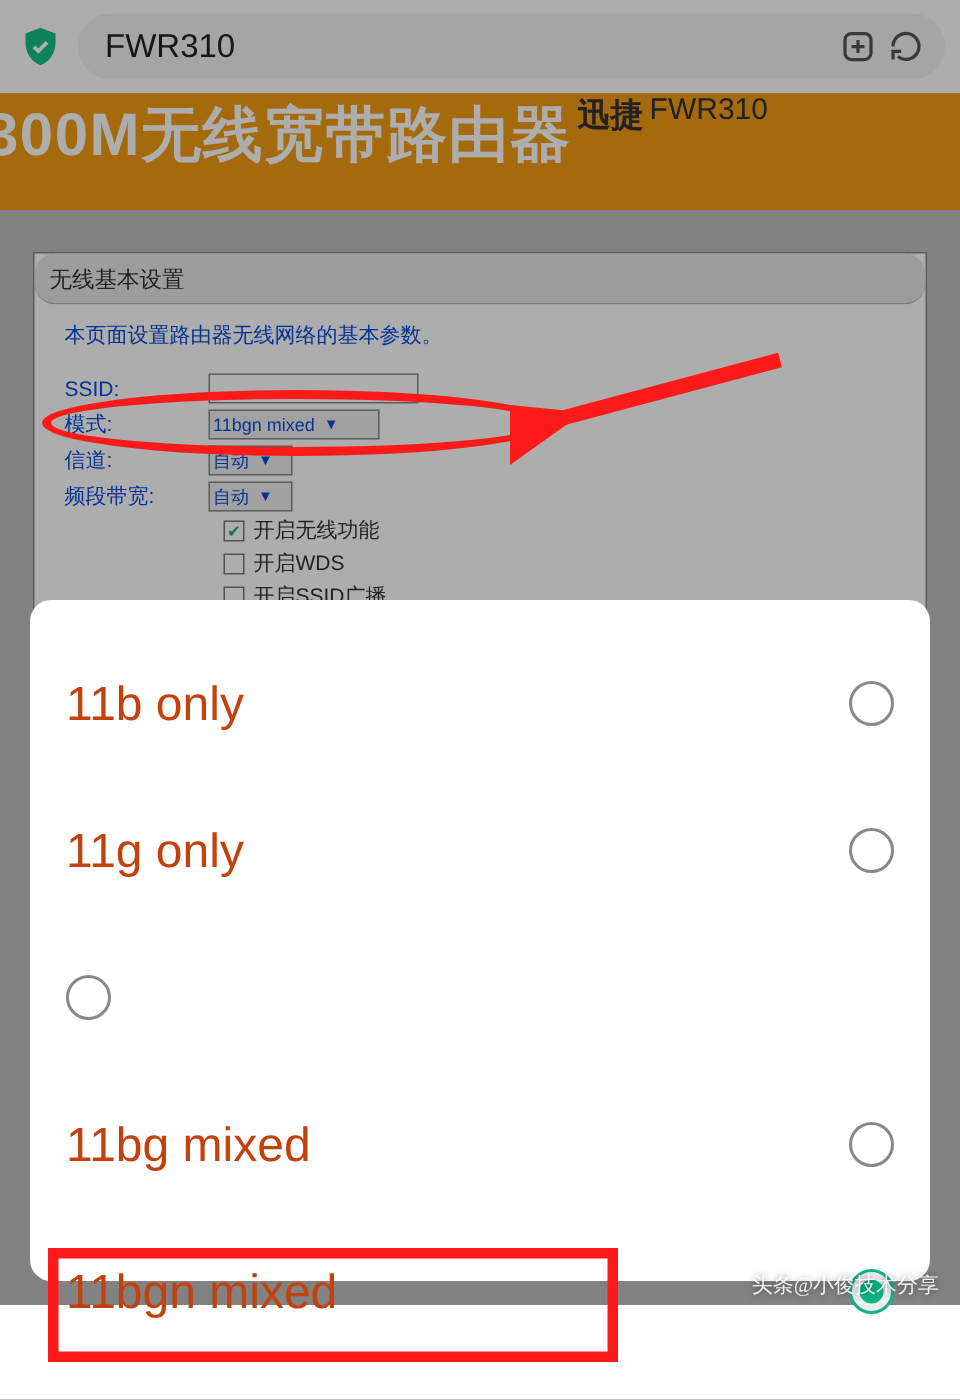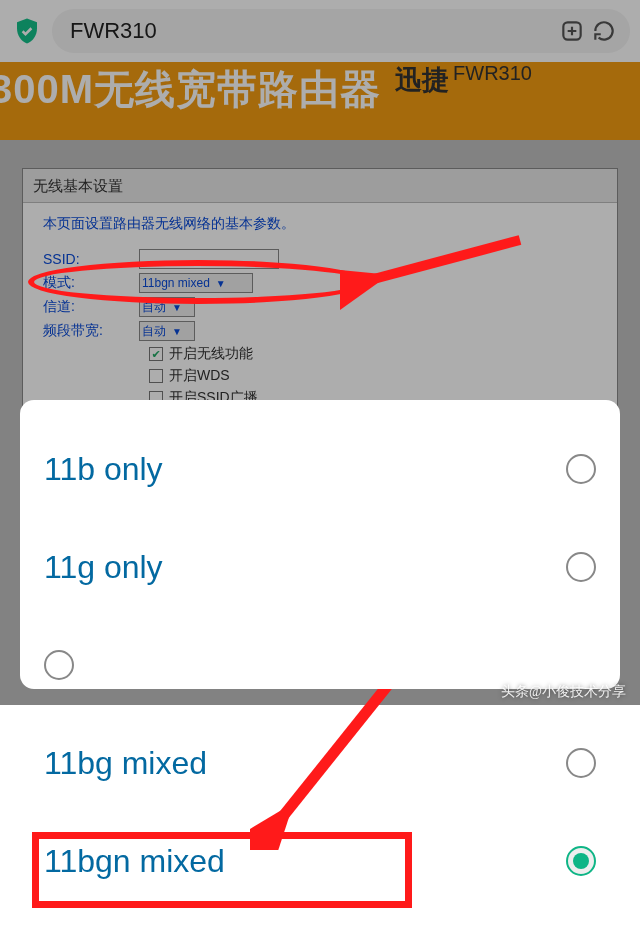--- a/index.html
+++ b/index.html
@@ -1,51 +1,51 @@
 <!DOCTYPE html>
 <html><head>
 <meta charset="utf-8">
 <style>
   * { box-sizing: border-box; margin: 0; padding: 0; }
   html, body { width: 640px; height: 933px; overflow: hidden; font-family: Arial, "Microsoft YaHei", sans-serif; }
-  .viewport { position: relative; width: 640px; height: 705px; background: #c0c0c0; }
+  .viewport { position: relative; width: 640px; height: 870px; background: #c0c0c0; }
 
   
   .chrome { position:absolute; top:0; left:0; right:0; height:62px; background:#fff; display:flex; align-items:center; padding:0 10px; gap:8px; }
   .shield { width:34px; height:34px; display:flex; align-items:center; justify-content:center; }
   .urlbar { flex:1; height:44px; background:#f3f3f3; border-radius:22px; display:flex; align-items:center; padding:0 10px 0 18px; font-size:22px; color:#222; }
   .urlbar .iconbtn { width:32px; height:32px; display:flex; align-items:center; justify-content:center; color:#555; }
   .urlbar .spacer { flex:1; }
 
   
   .band { position:absolute; top:62px; left:0; right:0; height:78px; background:#f39c12; display:flex; padding-left:0; overflow:hidden; }
   .band-title { font-size:40px; font-weight:700; color:#fff; white-space:nowrap; margin-left:-10px; letter-spacing:1px; }
-  .band-sub { font-size:27px; font-weight:700; color:#333; margin-left:14px; }
+  .band-sub { font-size:22px; font-weight:700; color:#333; margin-left:4px; }
   .band-sub2 { font-size:20px; color:#333; margin-left:4px; }
 
   
   .card { position:absolute; top:168px; left:22px; right:22px; background:#fff; border:1px solid #888; }
-  .card-title { background:#e8e8e8; font-size:15px; color:#333; padding:8px 10px 6px; border-bottom:1px solid #bbb; }
+  .card-title { background:#e8e8e8; font-size:15px; color:#333; padding:8px 10px 6px; border-bottom:1px solid #bbb;border-radius:14px; }
   .card-body { padding:12px 20px 10px; font-size:14px; color:#0a4bd9; }
   .desc { color:#0a4bd9; font-size:14px; margin-bottom:14px; }
   .row { display:flex; align-items:center; height:24px; gap:0; }
   .lbl { width:96px; color:#0a4bd9; font-size:14px; }
   .textin { width:140px; height:20px; border:1px solid #888; background:#fff; font-size:12px; padding:0 4px; color:#444; }
   .sel { height:20px; border:1px solid #888; background:#eee; font-size:12px; padding:0 2px; display:inline-flex; align-items:center; gap:6px; }
   .sel .tri { font-size:10px; }
   .cbrow { display:flex; align-items:center; height:22px; gap:6px; margin-left:106px; font-size:14px; color:#333; }
   .cb { width:14px; height:14px; border:1px solid #777; display:inline-flex; align-items:center; justify-content:center; font-size:11px; color:#2a6; background:#fff; }
 
   
   .dim { position:absolute; inset:0; background:rgba(0,0,0,0.32); }
 
   
   .sheet { position:absolute; left:20px; right:20px; top:400px; bottom:16px; background:#fff; border-radius:14px; padding:20px 24px 10px; }
   .opt { display:flex; align-items:center; justify-content:space-between; height:98px; border-bottom:0; cursor:pointer; }
-  .opt-label { font-size:32px; color:#0369a1; }
+  .opt-label { font-size:32px; color:#c2410c; }
   .radio { width:30px; height:30px; border:2.5px solid #888; border-radius:50%; position:relative; }
   .radio.sel { border-color:#0fb586; }
   .radio.sel::after { content:""; position:absolute; top:5px; left:5px; right:5px; bottom:5px; border-radius:50%; background:#0fb586; }
 
   
   .anno-ellipse { position:absolute; left:28px; top:260px; width:340px; height:44px; border:6px solid #ff1a1a; border-radius:50%/50%; pointer-events:none; }
   
   .anno-rect { position:absolute; left:32px; top:832px; width:380px; height:76px; border:7px solid #ff1a1a; pointer-events:none; }
   .watermark { position:absolute; right:14px; bottom:4px; font-size:14px; color:rgba(255,255,255,0.9); text-shadow:0 0 4px rgba(0,0,0,0.5);font-family:Liberation Serif, serif; }
   svg.anno { position:absolute; pointer-events:none; }

